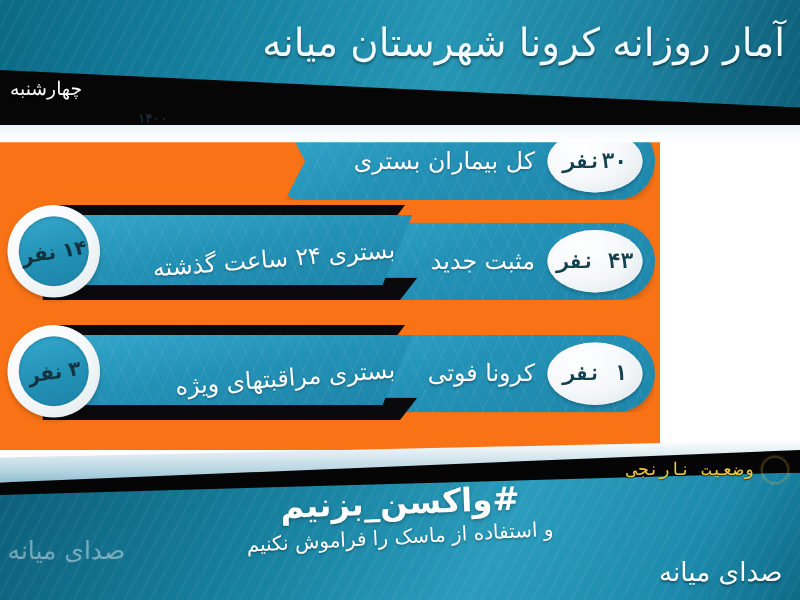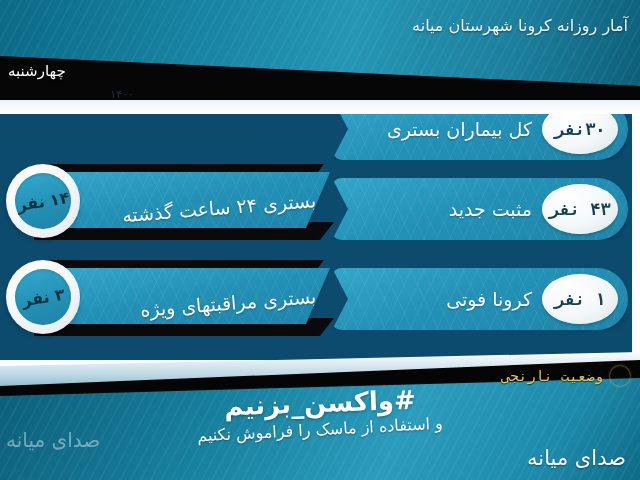--- a/index.html
+++ b/index.html
@@ -29,21 +29,21 @@
       repeating-linear-gradient(118deg, rgba(255,255,255,.045) 0 2px, rgba(255,255,255,0) 2px 9px);
     pointer-events:none;
   }
 
   .poster-title {
     position:absolute;
     top:16px; right:12px;
     width:420px;
     text-align:right;
     color:#f2fbff;
-    font-size:16px;
+    font-size:31px;
     line-height:1.25;
     letter-spacing:.2px;
     text-shadow:0 1px 2px rgba(0,0,0,.45);
     direction:rtl;
   }
 
   .date-day {
     position:absolute;
     top:24px; left:10px;
     width:150px;
@@ -89,22 +89,22 @@
     position:absolute; top:92px; left:0;
     width:640px; height:22px;
     background:linear-gradient(180deg,#cfe4ee 0%, #eef6fa 45%, #ffffff 100%);
     clip-path:polygon(0 0, 640px 0, 640px 22px, 0 22px);
     z-index:3;
   }
 
   
   .body-area {
     position:absolute; top:92px; left:0;
-    width:632px; height:268px;
-    background:#0c4a6e;
+    width:528px; height:268px;
+    background:#f97316;
   }
 
   
   .pill {
     position:absolute;
     right:4px;
     width:296px; height:62px;
     background:linear-gradient(160deg,#33a7cb 0%,#2391b6 45%,#1e86aa 100%);
     border-radius:10px 34px 34px 10px;
     clip-path:polygon(0 0, 296px 0, 296px 62px, 0 62px, 16px 31px);

